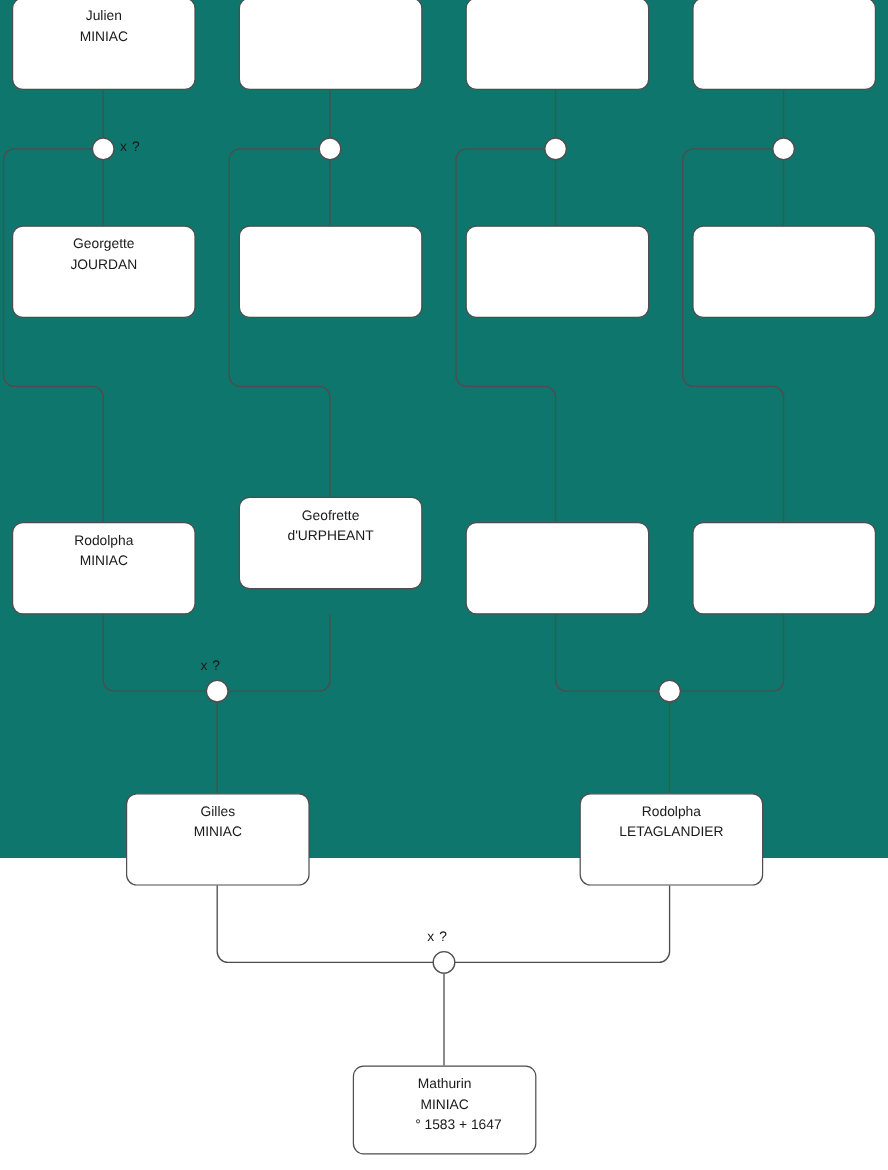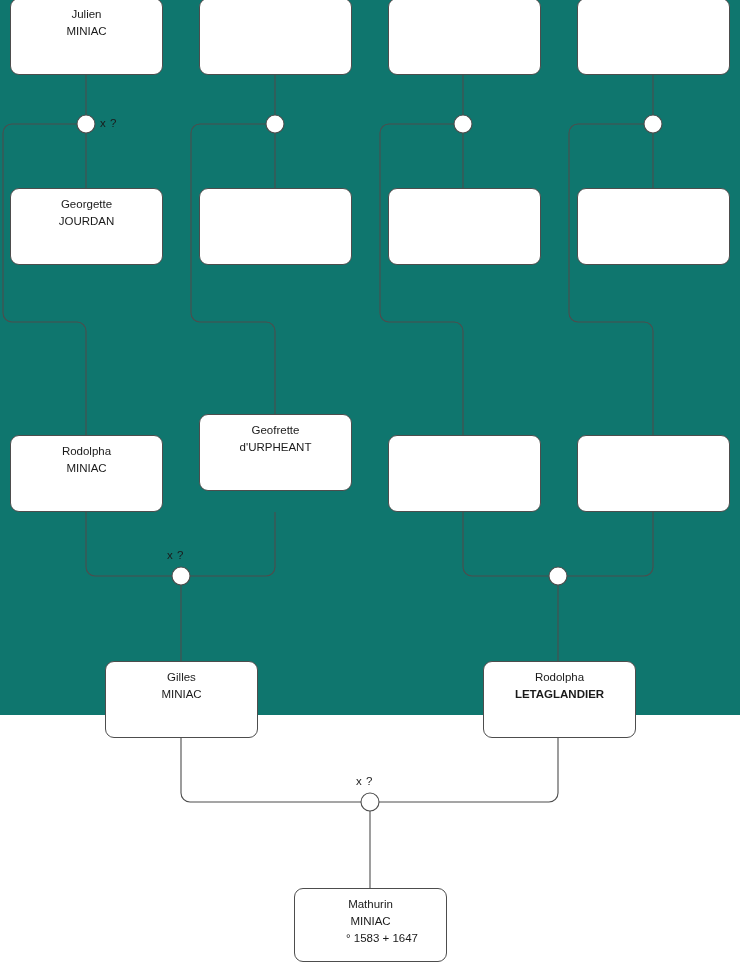--- a/index.html
+++ b/index.html
@@ -119,21 +119,21 @@
         <div class="person-line" style="color: rgb(26, 26, 26);">d'URPHEANT</div>
       </div>
       <div class="person-box" style="left: 388px; top: 435px; width: 153px; height: 77px; border-color: rgb(77, 77, 77);"></div>
       <div class="person-box" style="left: 577px; top: 435px; width: 153px; height: 77px; border-color: rgb(77, 77, 77);"></div>
       <div class="person-box" style="left: 105px; top: 661px; width: 153px; height: 77px; border-color: rgb(77, 77, 77);">
         <div class="person-line" style="color: rgb(26, 26, 26);">Gilles</div>
         <div class="person-line" style="color: rgb(26, 26, 26);">MINIAC</div>
       </div>
       <div class="person-box" style="left: 483px; top: 661px; width: 153px; height: 77px; border-color: rgb(77, 77, 77);">
         <div class="person-line" style="color: rgb(26, 26, 26);">Rodolpha</div>
-        <div class="person-line" style="color: rgb(26, 26, 26); font-weight: bold;">LETAGLANDIER</div>
+        <div class="person-line" style="color: rgb(26, 26, 26);">LETAGLANDIER</div>
       </div>
       <div class="person-box" style="left: 294px; top: 888px; width: 153px; height: 74px; border-color: rgb(77, 77, 77);">
         <div class="person-line" style="color: rgb(26, 26, 26); text-align: right;">Mathurin</div>
         <div class="person-line" style="color: rgb(26, 26, 26);">MINIAC</div>
         <div class="person-line" style="color: rgb(26, 26, 26); margin-left: 23px;">° 1583 + 1647</div>
       </div>
     </div>
   <div id="labels-layer">
       <div class="union-label" style="left: 100px; top: 117px; color: rgb(26, 26, 26);">x ?</div>
       <div class="union-label" style="left: 167px; top: 549px; color: rgb(26, 26, 26);">x ?</div>

